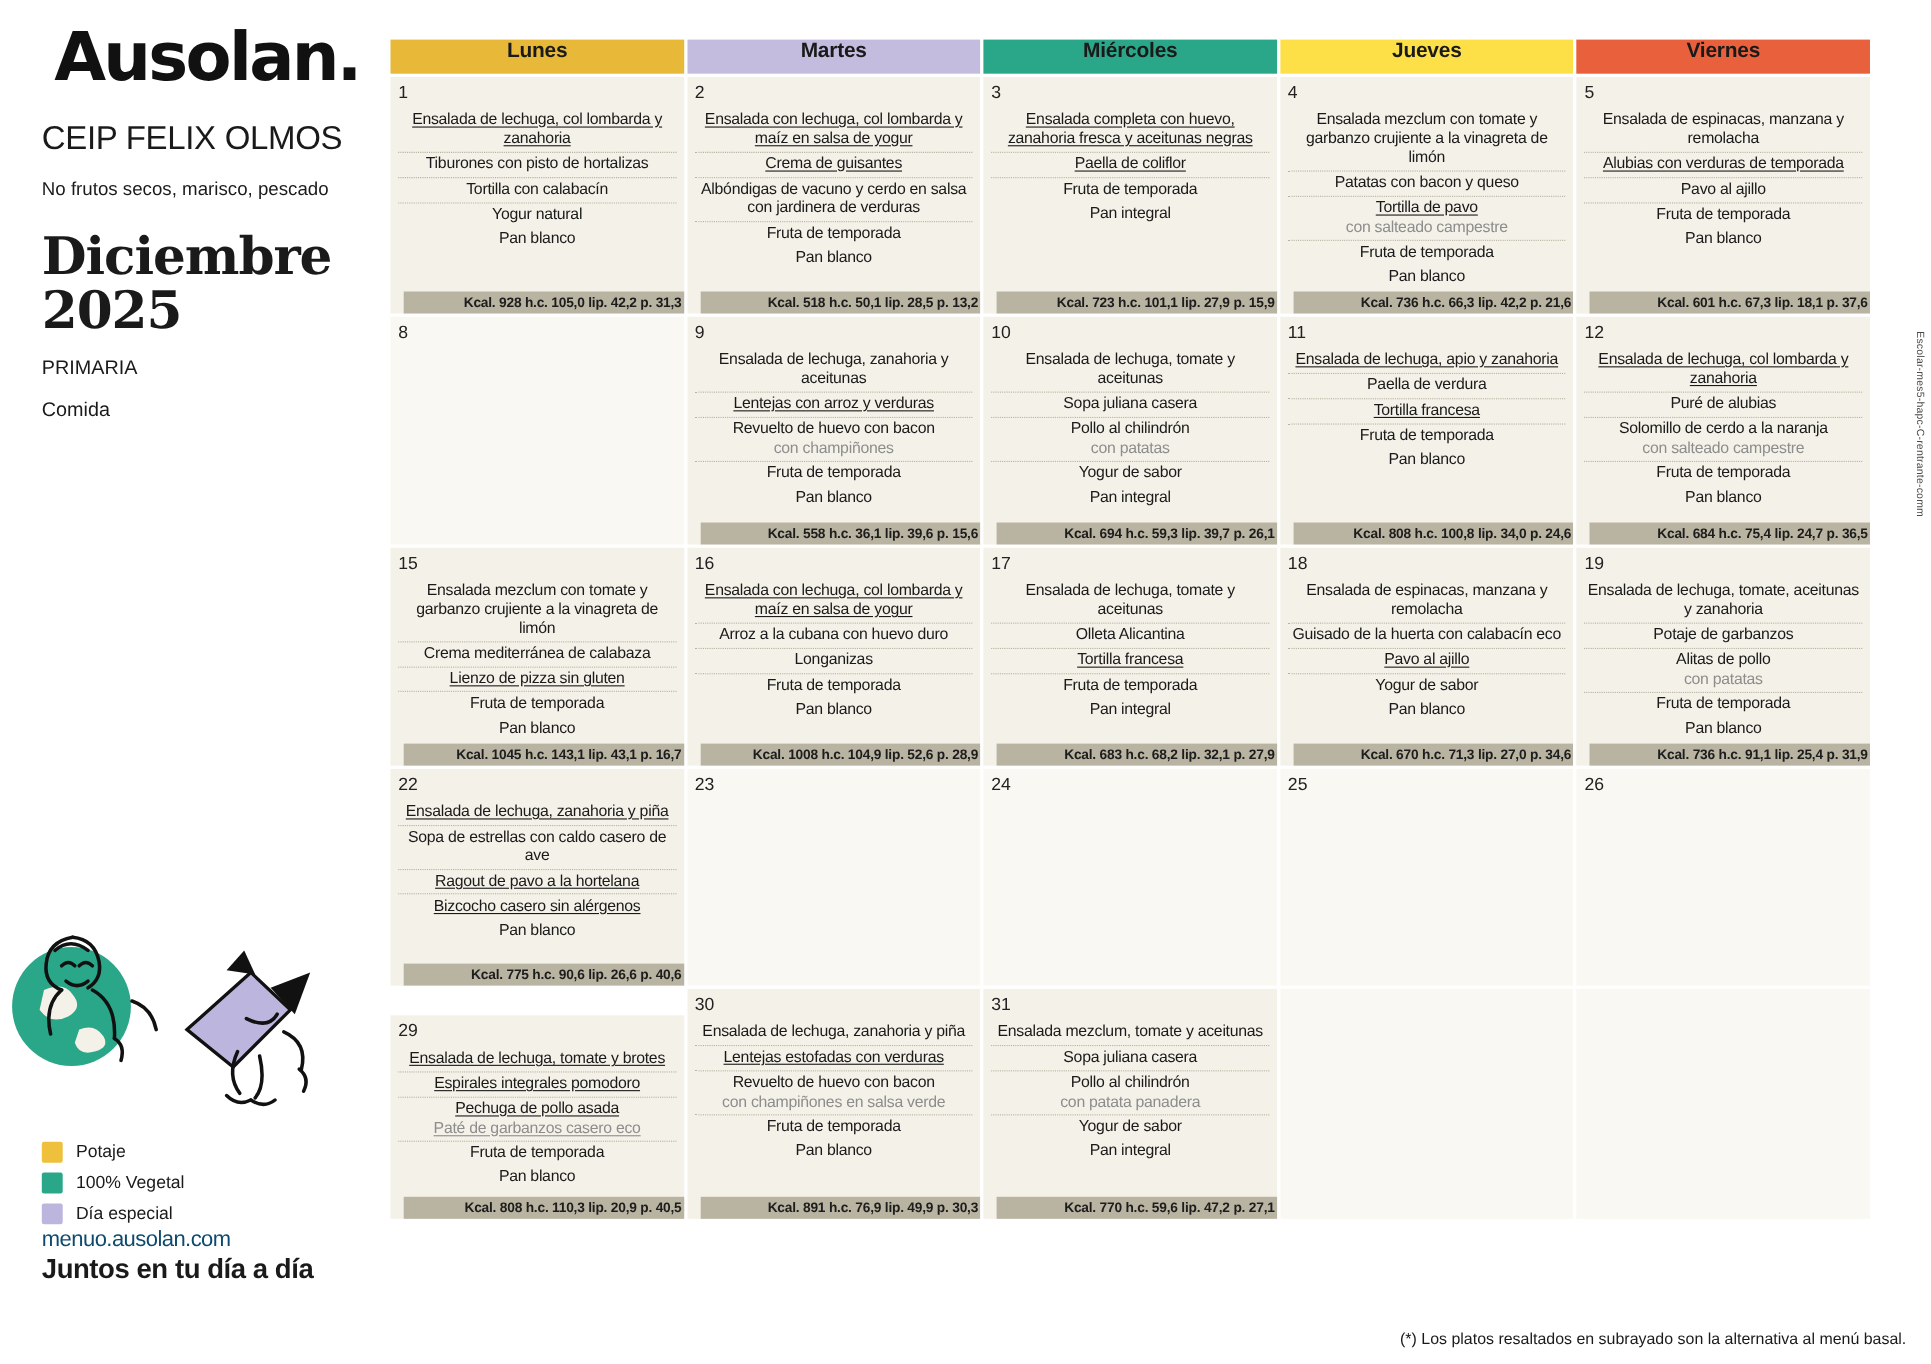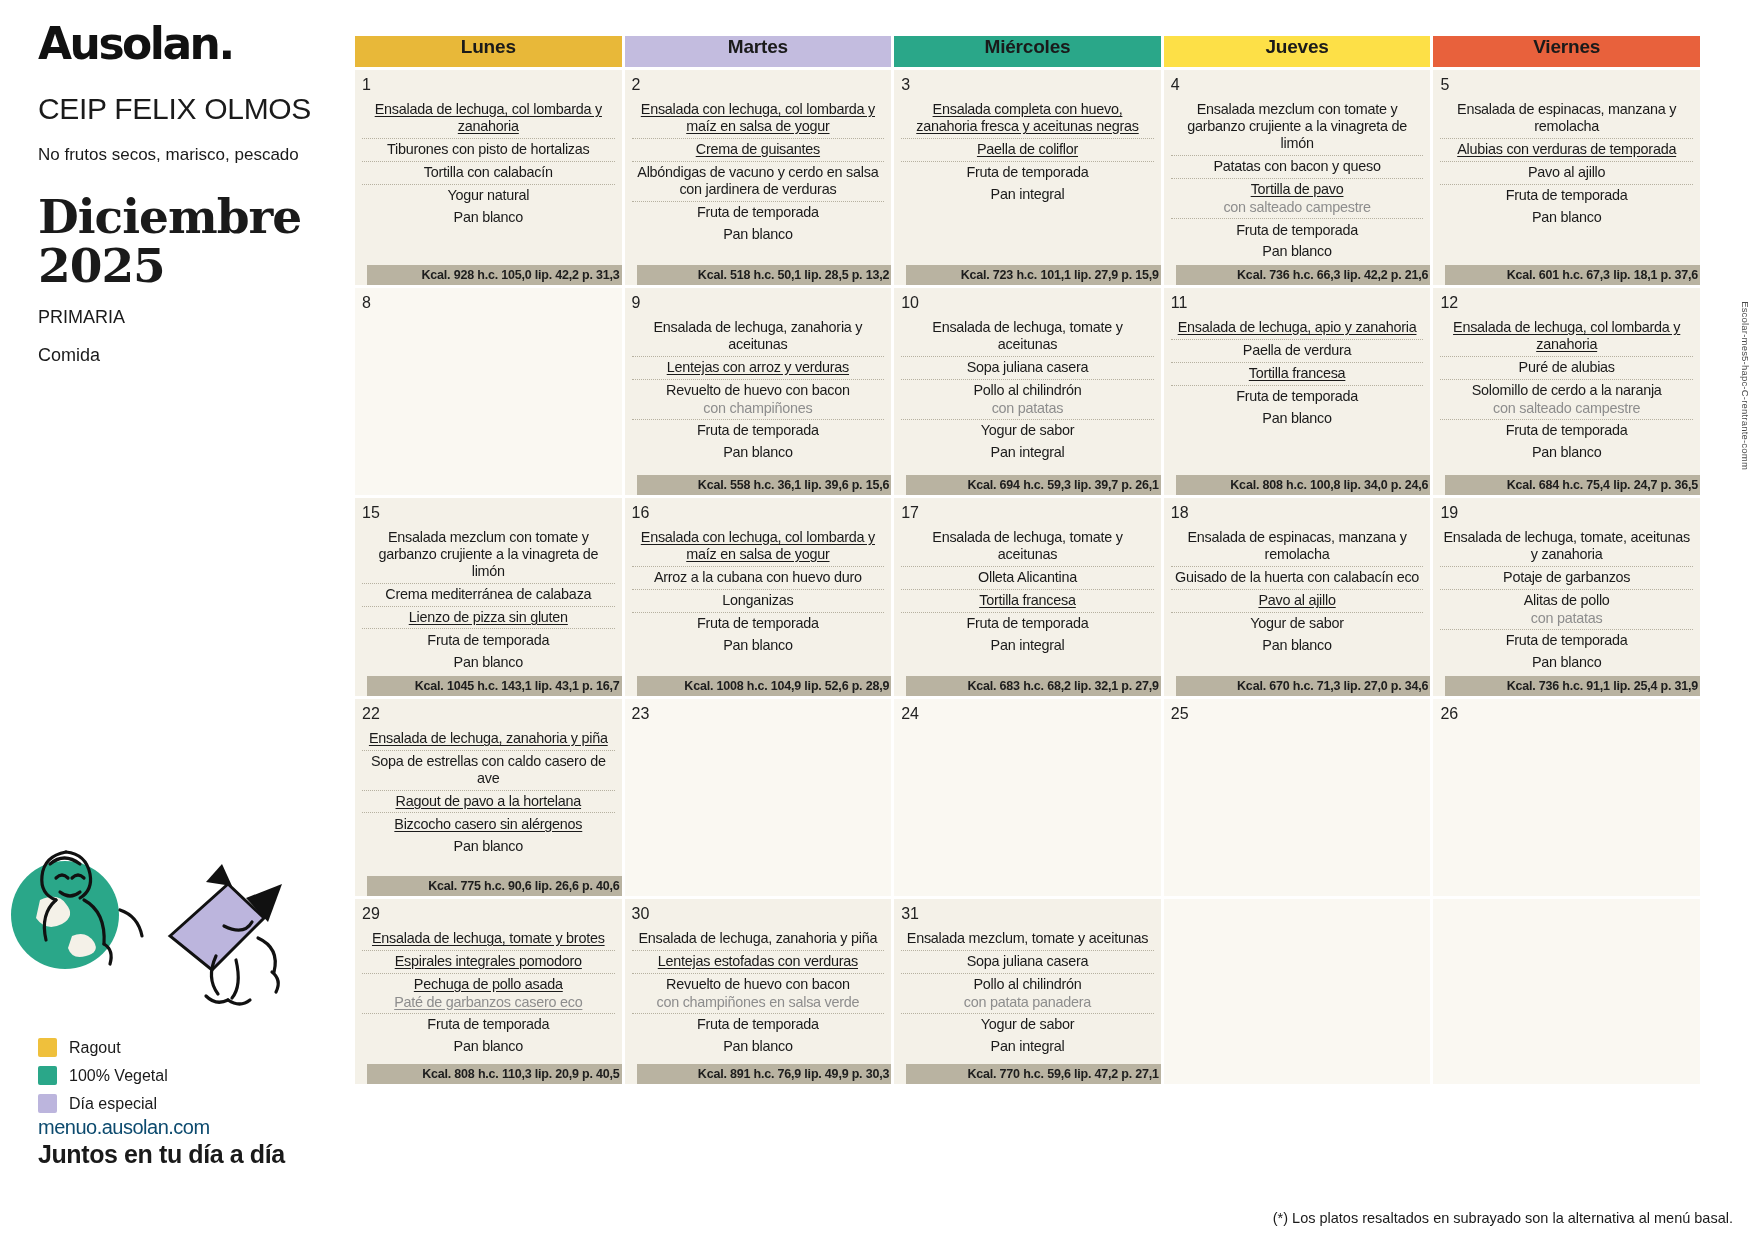--- a/index.html
+++ b/index.html
@@ -23,25 +23,26 @@
 
   
   .sidebar {
     position: absolute;
     left: 38px;
     top: 22px;
     width: 300px;
   }
   .logo {
     font-family: "DejaVu Sans", sans-serif;
-    font-size: 44px;
+    font-size: 61px;
     font-weight: bold;
     letter-spacing: -2.5px;
     line-height: 1;
     color: #111;
+    text-align: center;
   }
   .school {
     margin-top: 26px;
     font-size: 30px;
     font-weight: normal;
     line-height: 1.12;
     letter-spacing: -0.3px;
   }
   .allergy {
     margin-top: 18px;
@@ -254,21 +255,21 @@
         <path d="M218 240 q12 8 22 0"></path>
         <path d="M248 178 q22 10 16 34"></path>
         <path d="M262 212 q10 8 4 20"></path>
       </g>
     </svg>
   </div>
 
   <div class="legend">
     <div class="legend-row">
       <span class="swatch" style="background:#efc03c"></span>
-      <span>Ragout</span>
+      <span>Potaje</span>
     </div>
     <div class="legend-row">
       <span class="swatch" style="background:#2aa789"></span>
       <span>100% Vegetal</span>
     </div>
     <div class="legend-row">
       <span class="swatch" style="background:#bcb5dd"></span>
       <span>Día especial</span>
     </div>
   </div>
@@ -525,21 +526,21 @@
             <div class="day-num">24</div>
           </div>
           <div class="day empty" style="min-height: 197px;">
             <div class="day-num">25</div>
           </div>
           <div class="day empty" style="min-height: 197px;">
             <div class="day-num">26</div>
           </div>
         </div>
         <div class="week">
-          <div class="day" style="min-height: 185px;">
+          <div class="day" style="min-height: 185px; margin-top: 24px;">
             <div class="day-num">29</div>
             <div class="dishes">
               <div class="dish alt">Ensalada de lechuga, tomate y brotes</div>
               <div class="sep"></div>
               <div class="dish alt">Espirales integrales pomodoro</div>
               <div class="sep"></div>
               <div class="dish alt">Pechuga de pollo asada</div>
               <div class="dish alt sub">Paté de garbanzos casero eco</div>
               <div class="sep"></div>
               <div class="dish">Fruta de temporada</div>

